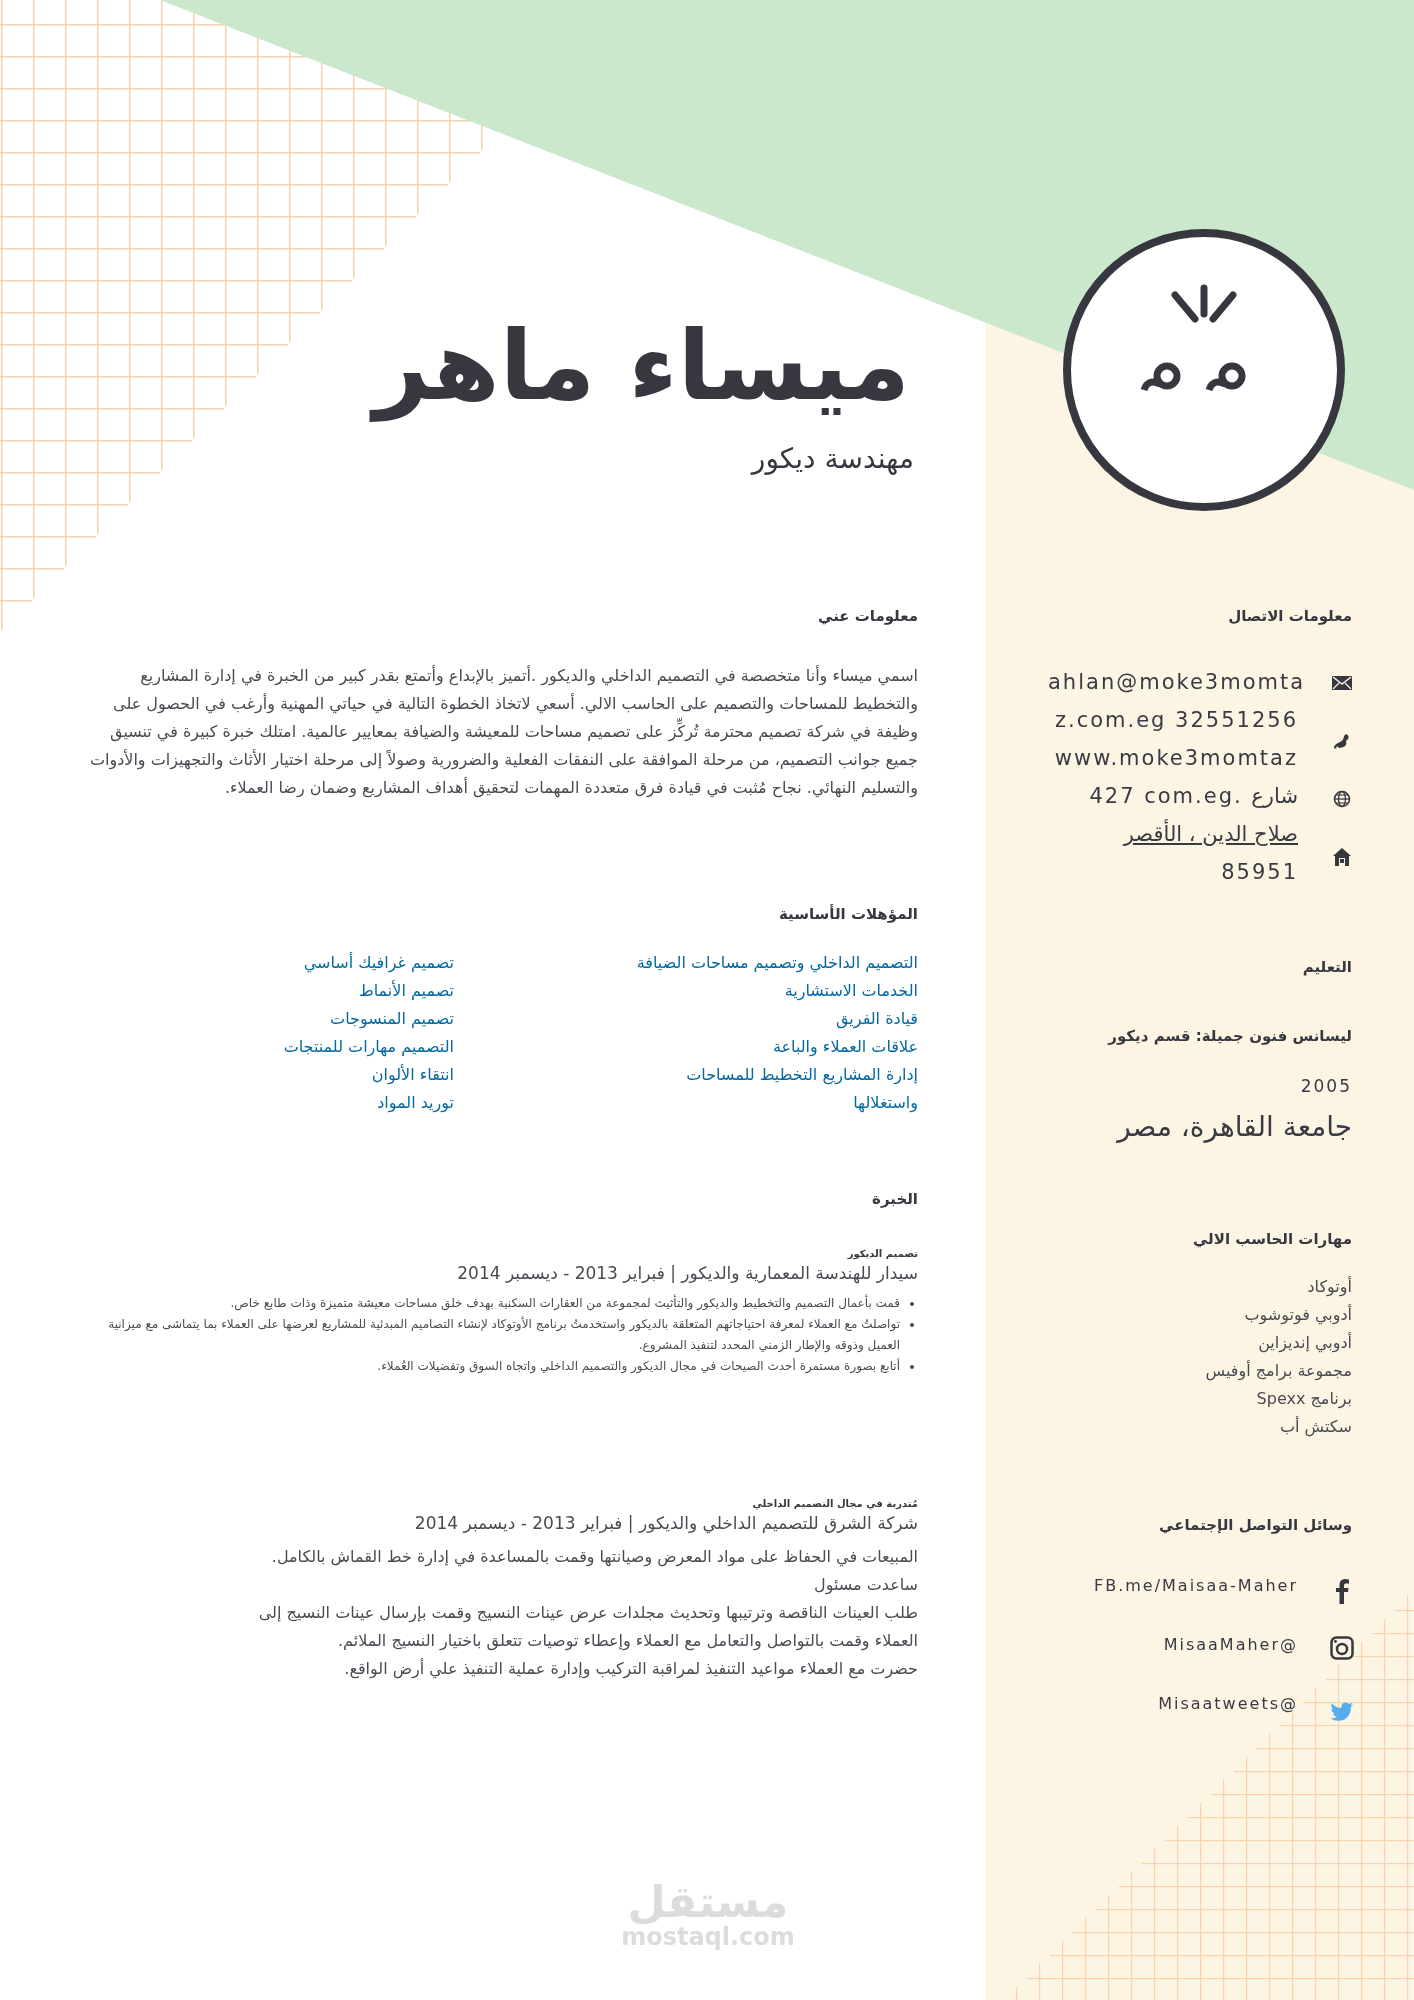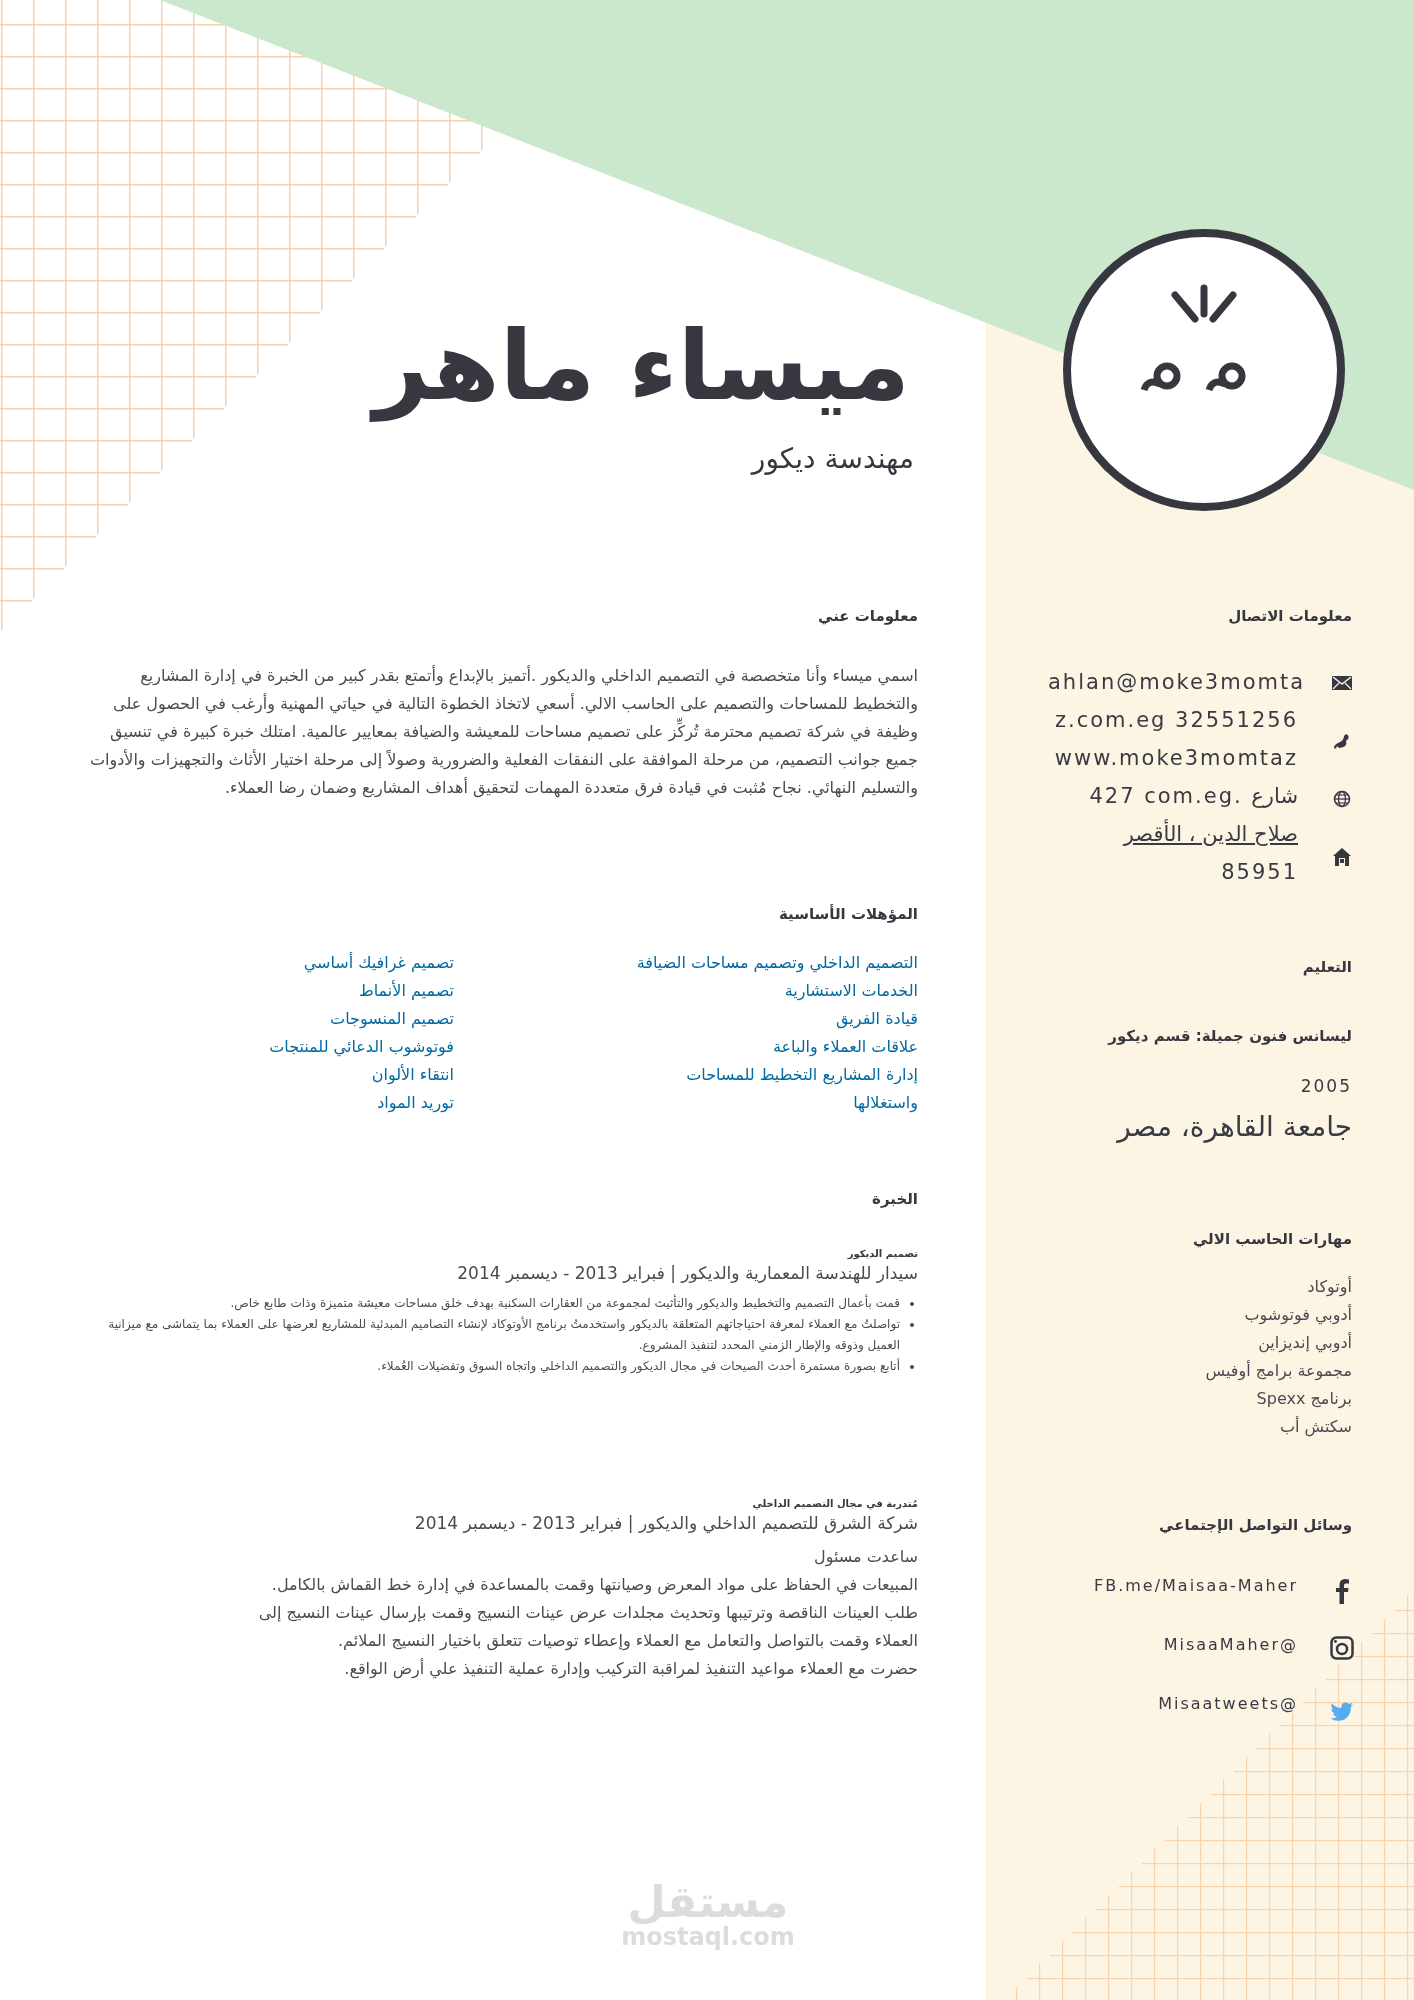--- a/index.html
+++ b/index.html
@@ -77,43 +77,43 @@
   <div>الخدمات الاستشارية</div>
   <div>قيادة الفريق</div>
   <div> علاقات العملاء والباعة</div>
   <div> إدارة المشاريع التخطيط للمساحات</div>
   <div>واستغلالها</div>
 </div>
 <div class="abs qual-col rtl" style="right:960px; top:949px;">
   <div>تصميم غرافيك أساسي</div>
   <div>تصميم الأنماط</div>
   <div>تصميم المنسوجات</div>
-  <div> فوتوشوب الدعائي للمنتجات</div>
+  <div> التصميم مهارات للمنتجات</div>
   <div> انتقاء الألوان</div>
   <div> توريد المواد</div>
 </div>
 
 <div class="abs sec-h rtl" style="right:496px; top:1190px;">الخبرة</div>
 
 <div class="abs rtl" style="right:496px; top:1248px; width:838px;">
   <div class="exp-role">تصميم الديكور</div>
   <div class="exp-co" style="margin-top:4px;">سيدار للهندسة المعمارية والديكور | فبراير 2013 - ديسمبر 2014</div>
   <ul class="bullets" style="margin-top:10px;">
     <li>قمت بأعمال التصميم والتخطيط والديكور والتأثيث لمجموعة من العقارات السكنية بهدف خلق مساحات معيشة متميزة وذات طابع خاص.</li>
     <li>تواصلتُ مع العملاء لمعرفة احتياجاتهم المتعلقة بالديكور واستخدمتُ برنامج الأوتوكاد لإنشاء التصاميم المبدئية للمشاريع لعرضها على العملاء بما يتماشى مع ميزانية العميل وذوقه والإطار الزمني المحدد لتنفيذ المشروع.</li>
     <li> أتابع بصورة مستمرة أحدث الصيحات في مجال الديكور والتصميم الداخلي واتجاه السوق وتفضيلات العُملاء.</li>
   </ul>
 </div>
 
 <div class="abs rtl" style="right:496px; top:1498px; width:838px;">
   <div class="exp-role">مُتدربة في مجال التصميم الداخلي</div>
   <div class="exp-co" style="margin-top:4px;">شركة الشرق للتصميم الداخلي والديكور | فبراير 2013 - ديسمبر 2014</div>
   <div class="body-txt" style="margin-top:10px;">
+    <div>المبيعات في الحفاظ على مواد المعرض وصيانتها وقمت بالمساعدة في إدارة خط القماش بالكامل.</div>
     <div>ساعدت مسئول</div>
-    <div>المبيعات في الحفاظ على مواد المعرض وصيانتها وقمت بالمساعدة في إدارة خط القماش بالكامل.</div>
     <div>طلب العينات الناقصة وترتيبها وتحديث مجلدات عرض عينات النسيج وقمت بإرسال عينات النسيج إلى</div>
     <div>العملاء وقمت بالتواصل والتعامل مع العملاء وإعطاء توصيات تتعلق باختيار النسيج الملائم.</div>
     <div>حضرت مع العملاء مواعيد التنفيذ لمراقبة التركيب وإدارة عملية التنفيذ علي أرض الواقع.</div>
   </div>
 </div>
 
 <div class="abs sec-h rtl" style="right:062px; top:607px;">معلومات الاتصال</div>
 <div class="abs contact-text" style="left:1048px; top:663px; direction:ltr;">
   <div>ahlan@moke3momta</div>
   <div>z.com.eg 32551256</div>

